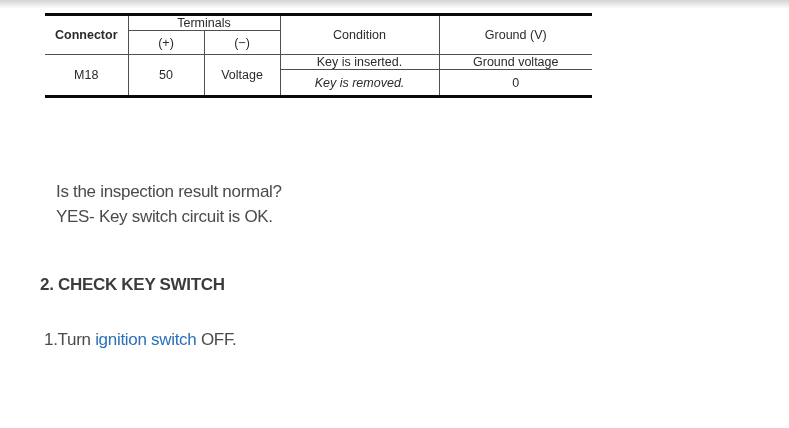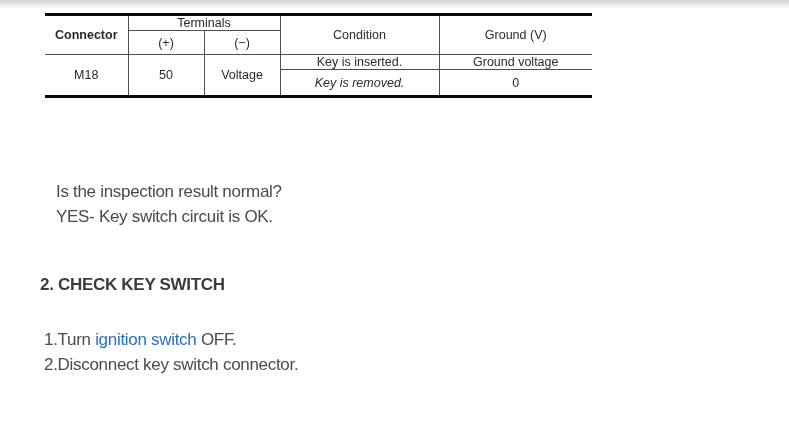--- a/index.html
+++ b/index.html
@@ -100,14 +100,13 @@
 
 <div class="result-block">
   <div class="textline">Is the inspection result normal?</div>
   <div class="textline">YES- Key switch circuit is OK.</div>
 </div>
 
 <div class="section-heading">2. CHECK KEY SWITCH</div>
 
 <div class="steps-block">
   <div class="textline"><span>1.Turn </span><a class="doc-link">ignition switch</a><span> OFF.</span></div>
-  <div class="textline">2.Disconnect key switch connector.</div>
 </div>
 
 </body></html>

